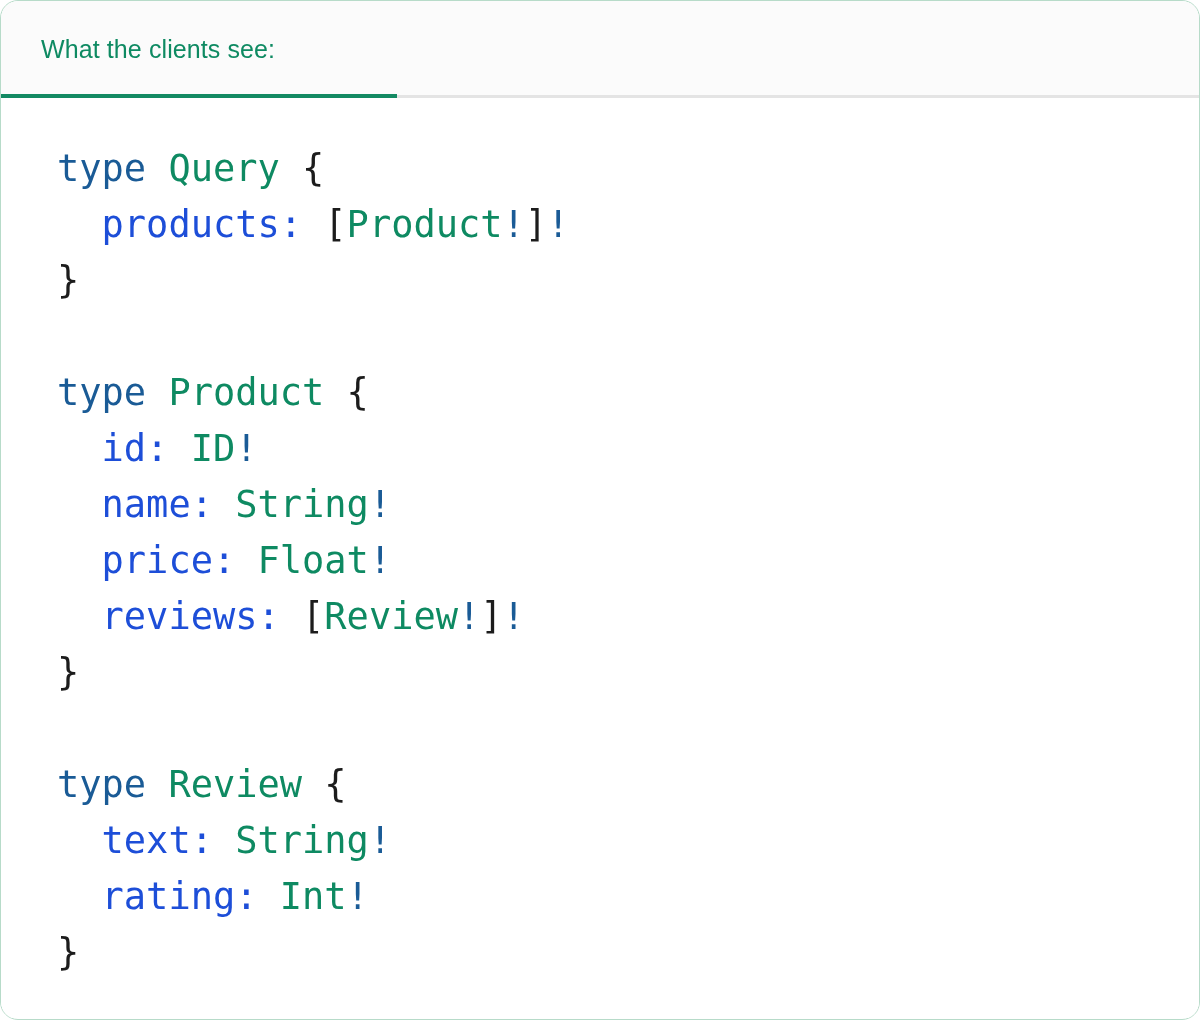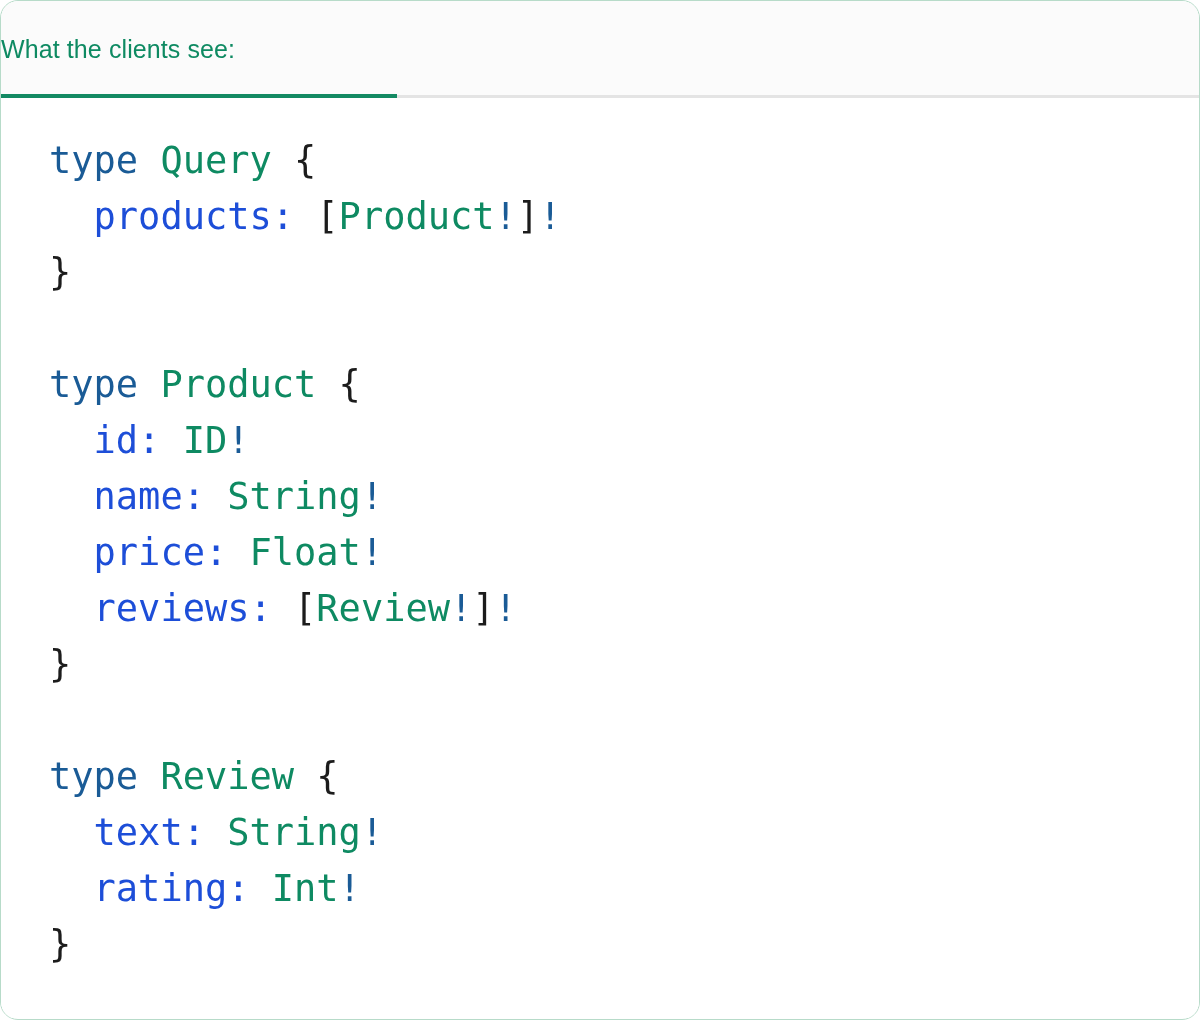--- a/index.html
+++ b/index.html
@@ -46,20 +46,21 @@
   }
   .tab {
     position: absolute;
     left: 0;
     top: 0;
     width: 396px;
     height: 97px;
     display: flex;
     align-items: center;
     box-sizing: border-box;
+    padding-left: 40px;
     background: transparent;
     cursor: pointer;
   }
   .tab-label {
     font-family: "Liberation Sans", sans-serif;
     font-size: 25px;
     line-height: 1;
     letter-spacing: 0.1px;
     color: #0e8a62;
     white-space: nowrap;
@@ -75,21 +76,21 @@
   }
 
   
   .code-body {
     box-sizing: border-box;
     padding: 27px 0 0 40px;
     background: #ffffff;
     height: 920px;
   }
   .code-block {
-    margin: 8px;
+    margin: 16px;
     font-family: "DejaVu Sans Mono", "Liberation Mono", monospace;
     font-size: 37px;
     line-height: 56px;
     color: #1c1c1c;
     white-space: pre;
     tab-size: 2;
   }
   .code-line {
     height: 56px;
     white-space: pre;

